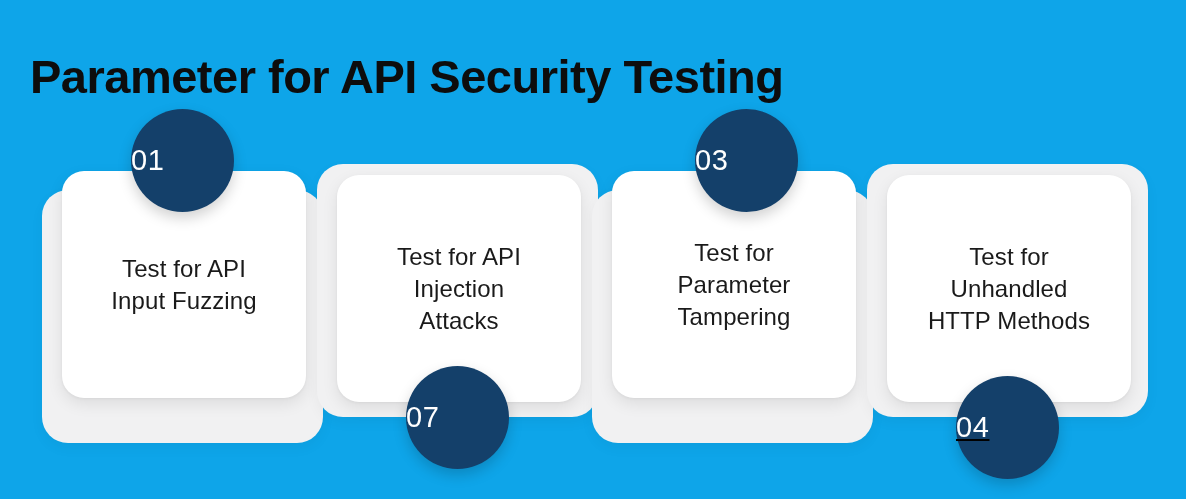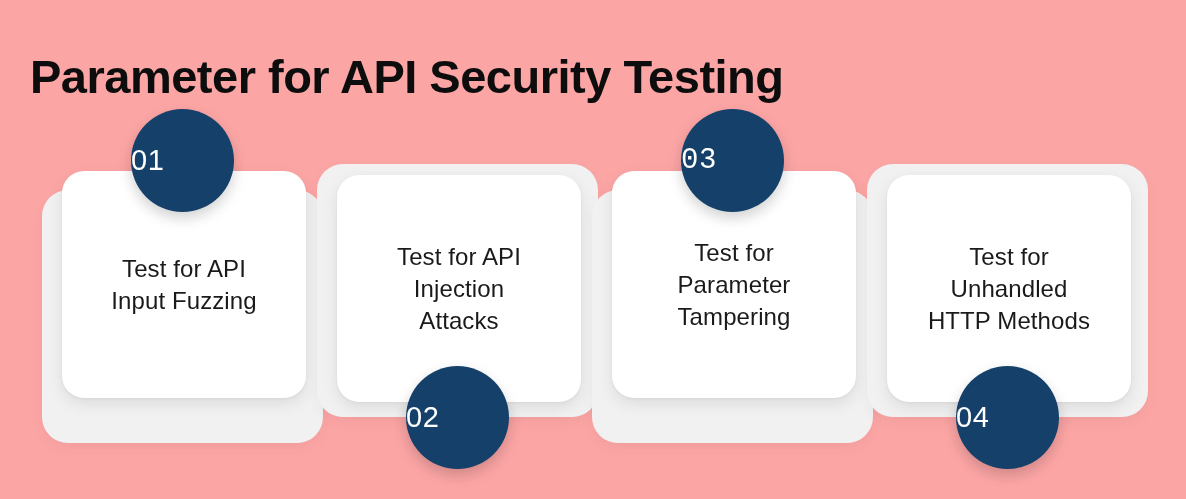--- a/index.html
+++ b/index.html
@@ -10,21 +10,21 @@
   }
   body {
     font-family: "Liberation Sans", sans-serif;
     -webkit-font-smoothing: antialiased;
   }
 
   #canvas {
     position: relative;
     width: 1186px;
     height: 499px;
-    background: #fca5a5;
+    background: #0ea5e9;
     overflow: hidden;
   }
 
   
   .page-title {
     position: absolute;
     left: 30px;
     top: 14px;
     font-size: 47px;
     font-weight: 700;
@@ -113,26 +113,26 @@
 
   
   .unit-2 { left: 307px; }
   .unit-2 .card-backdrop { left: 10px;  top: 164px; }
   .unit-2 .card-face     { left: 30px;  top: 175px; }
   .unit-2 .badge         { left: 99px;  top: 366px; }
 
   .unit-3 { left: 582px; }
   .unit-3 .card-backdrop { left: 10px;  top: 190px; }
   .unit-3 .card-face     { left: 30px;  top: 171px; }
-  .unit-3 .badge         { left: 99px;  top: 109px; font-family: Liberation Mono, monospace; }
+  .unit-3 .badge         { left: 113px;  top: 109px; }
 
   .unit-4 { left: 857px; }
   .unit-4 .card-backdrop { left: 10px;  top: 164px; }
   .unit-4 .card-face     { left: 30px;  top: 175px; }
-  .unit-4 .badge         { left: 99px;  top: 366px; }
+  .unit-4 .badge         { left: 99px;  top: 376px; text-decoration: underline; }
 </style>
 </head>
 <body>
 
 <div id="canvas">
 
   <h1 class="page-title">Parameter for API Security Testing</h1>
 
   <div class="cards-row">
 
@@ -145,21 +145,21 @@
         <span class="badge-label">01</span>
       </div>
     </div>
 
     <div class="card-unit unit-2">
       <div class="card-backdrop"></div>
       <div class="card-face">
         <div class="card-text">Test for API<br>Injection<br>Attacks</div>
       </div>
       <div class="badge">
-        <span class="badge-label">02</span>
+        <span class="badge-label">07</span>
       </div>
     </div>
 
     <div class="card-unit unit-3">
       <div class="card-backdrop"></div>
       <div class="card-face">
         <div class="card-text">Test for<br>Parameter<br>Tampering</div>
       </div>
       <div class="badge">
         <span class="badge-label">03</span>

